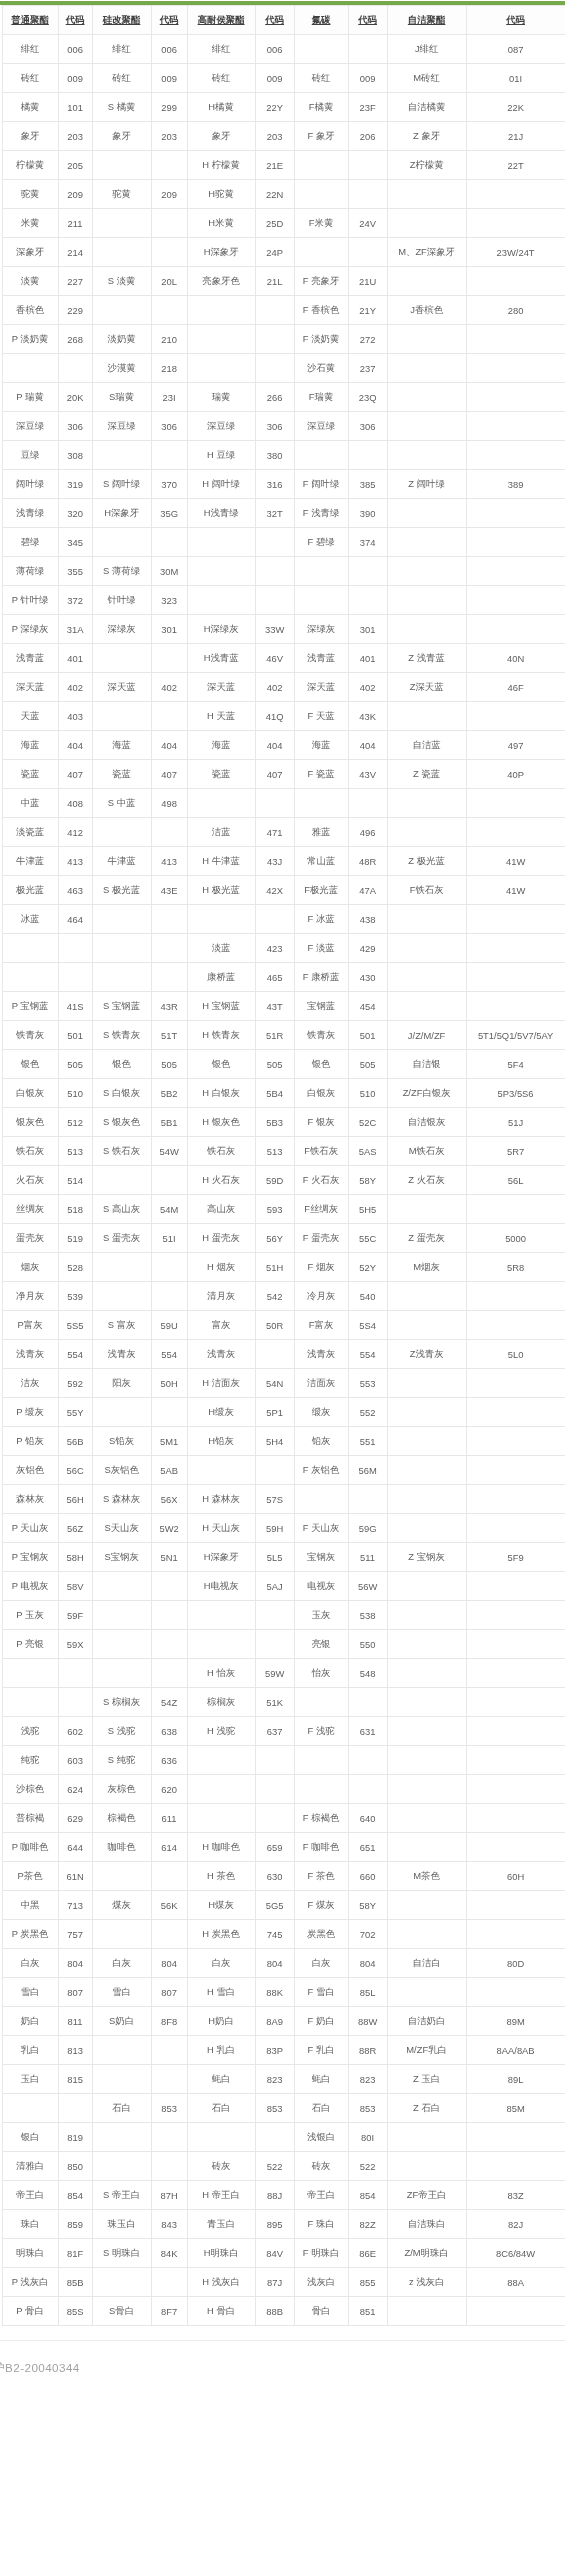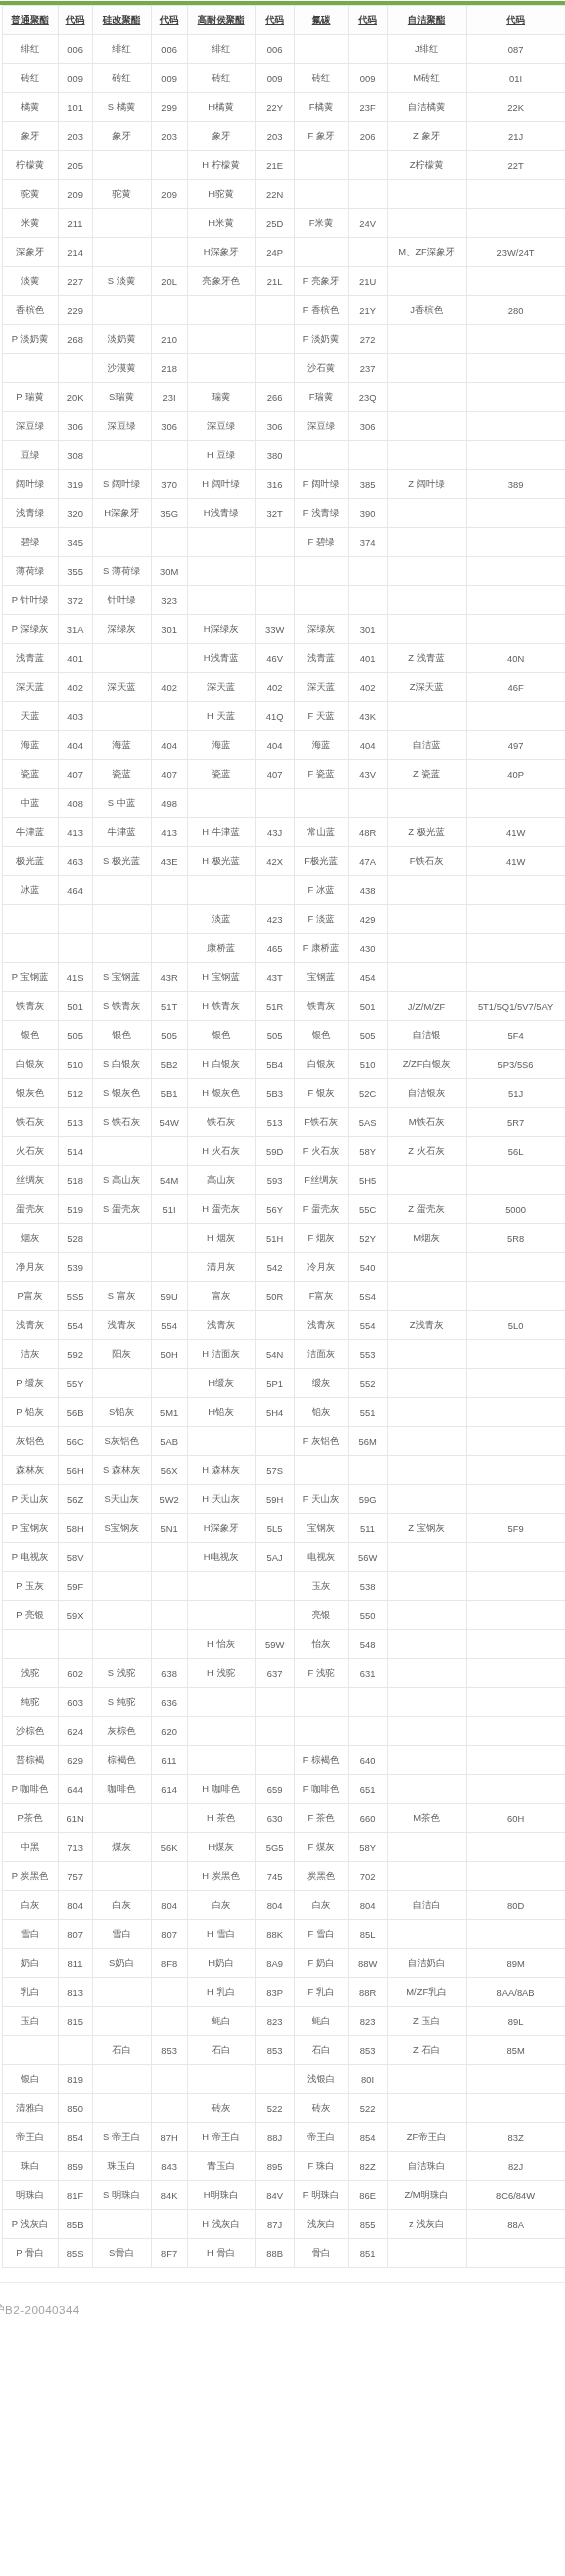--- a/index.html
+++ b/index.html
@@ -411,20 +411,32 @@
         <td>S 中蓝</td>
         <td>498</td>
         <td></td>
         <td></td>
         <td></td>
         <td></td>
         <td></td>
         <td></td>
       </tr>
       <tr>
+        <td>淡瓷蓝</td>
+        <td>412</td>
+        <td></td>
+        <td></td>
+        <td>洁蓝</td>
+        <td>471</td>
+        <td>雅蓝</td>
+        <td>496</td>
+        <td></td>
+        <td></td>
+      </tr>
+      <tr>
         <td>牛津蓝</td>
         <td>413</td>
         <td>牛津蓝</td>
         <td>413</td>
         <td>H 牛津蓝</td>
         <td>43J</td>
         <td>常山蓝</td>
         <td>48R</td>
         <td>Z 极光蓝</td>
         <td>41W</td>
@@ -759,20 +771,32 @@
         <td></td>
         <td></td>
         <td>H 怡灰</td>
         <td>59W</td>
         <td>怡灰</td>
         <td>548</td>
         <td></td>
         <td></td>
       </tr>
       <tr>
+        <td></td>
+        <td></td>
+        <td>S 棕榈灰</td>
+        <td>54Z</td>
+        <td>棕榈灰</td>
+        <td>51K</td>
+        <td></td>
+        <td></td>
+        <td></td>
+        <td></td>
+      </tr>
+      <tr>
         <td>浅驼</td>
         <td>602</td>
         <td>S 浅驼</td>
         <td>638</td>
         <td>H 浅驼</td>
         <td>637</td>
         <td>F 浅驼</td>
         <td>631</td>
         <td></td>
         <td></td>

